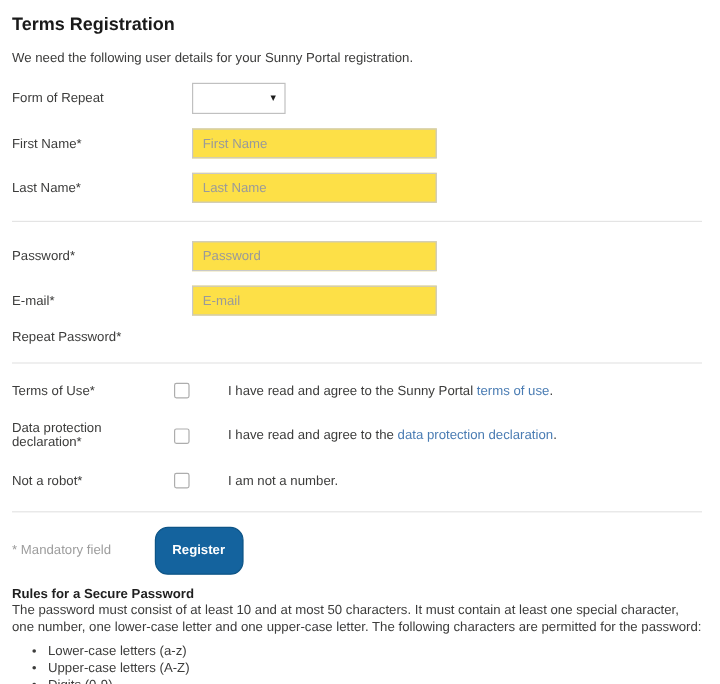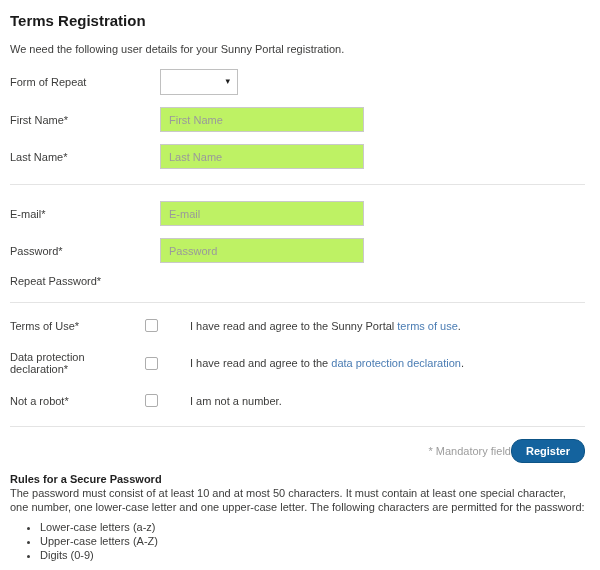--- a/index.html
+++ b/index.html
@@ -13,21 +13,21 @@
   .container { padding:10px 15px 0 10px; }
 
   .page-title { font-size:15px; font-weight:bold; color:#1a1a1a; margin:2px 0 0; }
   .intro { margin:14px 0 0; }
 
   .form-section { margin-top:14px; }
   .form-row { display:flex; align-items:center; margin-bottom:12px; }
   .form-row .label { width:150px; flex-shrink:0; }
 
   .text-input {
-    width:204px; height:25px; border:1px solid #c9c9c9; background:#bef264;
+    width:204px; height:25px; border:1px solid #c9c9c9; background:#fde047;
     padding:0 8px; font-family:"Liberation Sans", sans-serif; font-size:11px; color:#3c3c3b;
     outline:none;
   }
   .text-input::placeholder { color:#9a9a9a; opacity:1; }
 
   .select-box {
     width:78px; height:26px; border:1px solid #c0c0c0; background:#fff;
     position:relative; cursor:pointer;
   }
   .select-caret {
@@ -39,26 +39,26 @@
 
   .checkbox-row { display:flex; align-items:center; margin-bottom:19px; }
   .checkbox-row .label { width:135px; flex-shrink:0; }
   .checkbox {
     appearance:none; -webkit-appearance:none; width:13px; height:13px; margin:0;
     border:1px solid #adadad; border-radius:2px; background:#fff; cursor:pointer; flex-shrink:0;
   }
   .checkbox-text { margin-left:32px;text-align:right; }
   .inline-link { color:var(--link); text-decoration:none; cursor:pointer; }
 
-  .footer-row { display:flex; justify-content:flex-end; align-items:center; margin-top:12px; }
+  .footer-row { display:flex; justify-content:flex-start; align-items:center; margin-top:12px;gap:36px; }
   .mandatory { color:#9d9d9d; }
   .register-btn {
     background:var(--button); color:#ffffff; font-family:"Liberation Sans", sans-serif;
     font-size:11px; font-weight:bold; border:1px solid #0d5486; border-radius:11px;
-    height:24px; padding:0 14px; cursor:pointer;
+    height:40px; padding:0 14px; cursor:pointer;
   }
 
   .rules { margin-top:10px; }
   .rules-heading { font-weight:bold; color:#1f1f1f; margin:0; }
   .rules-desc { margin:2px 0 0; line-height:13.5px; }
   .rules-list { margin:7px 0 0; padding-left:30px; line-height:13px; }
   .rules-list li { margin-bottom:1px; }
 </style>
 </head>
 <body>
@@ -83,26 +83,26 @@
     <div class="form-row">
       <span class="label">Last Name*</span>
       <input class="text-input" type="text" placeholder="Last Name" style="">
     </div>
   </div>
 
   <hr class="divider">
 
   <div class="form-section" style="margin-top:0;">
     <div class="form-row">
+      <span class="label">Password*</span>
+      <input class="text-input" type="password" placeholder="Password" style="">
+    </div>
+    <div class="form-row">
       <span class="label">E-mail*</span>
       <input class="text-input" type="text" placeholder="E-mail" style="">
-    </div>
-    <div class="form-row">
-      <span class="label">Password*</span>
-      <input class="text-input" type="password" placeholder="Password" style="">
     </div>
     <div class="form-row">
       <span class="label">Repeat Password*</span>
     </div>
   </div>
 
   <hr class="divider">
 
   <div class="form-section" style="margin-top:0;">
     <div class="checkbox-row">

